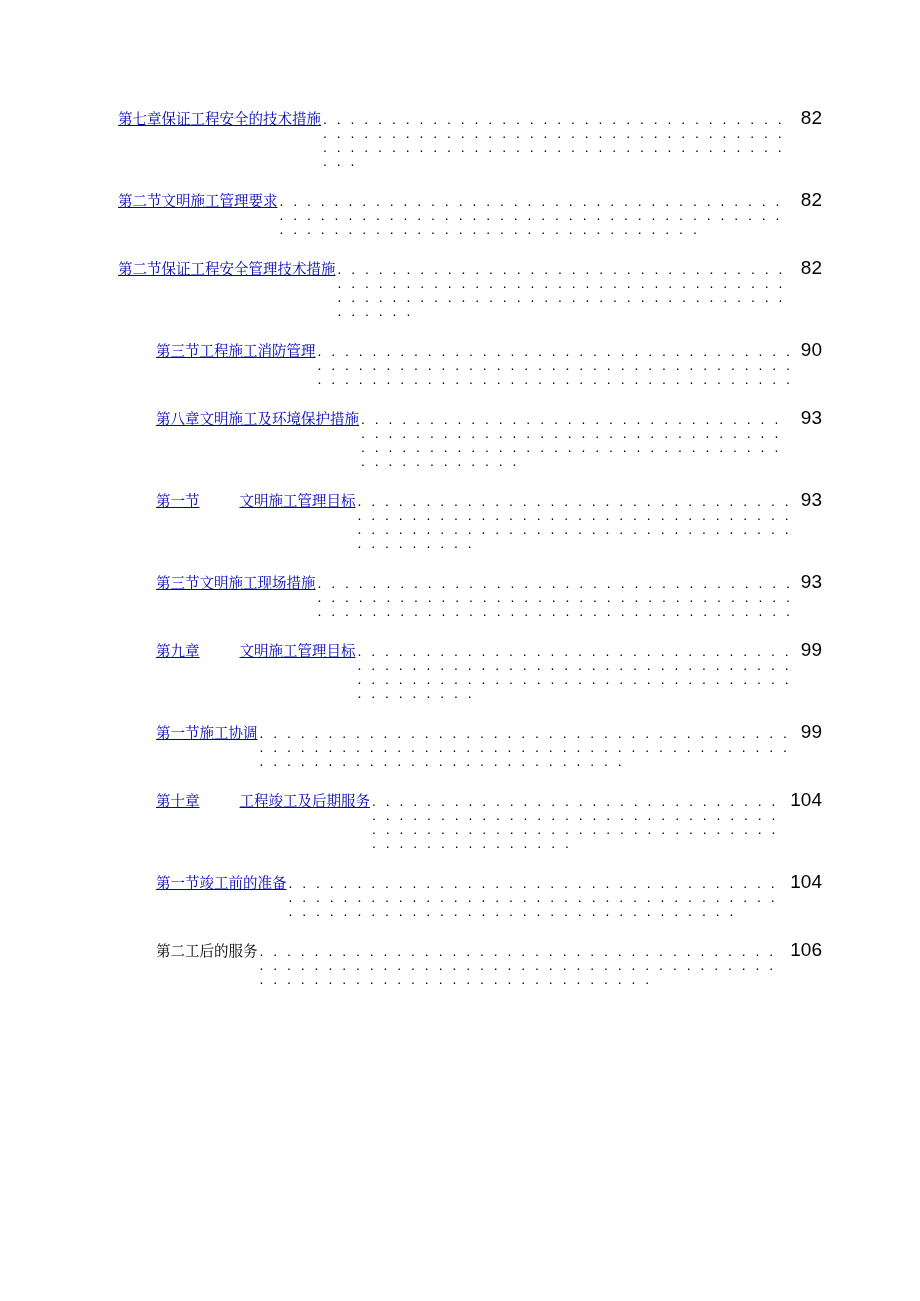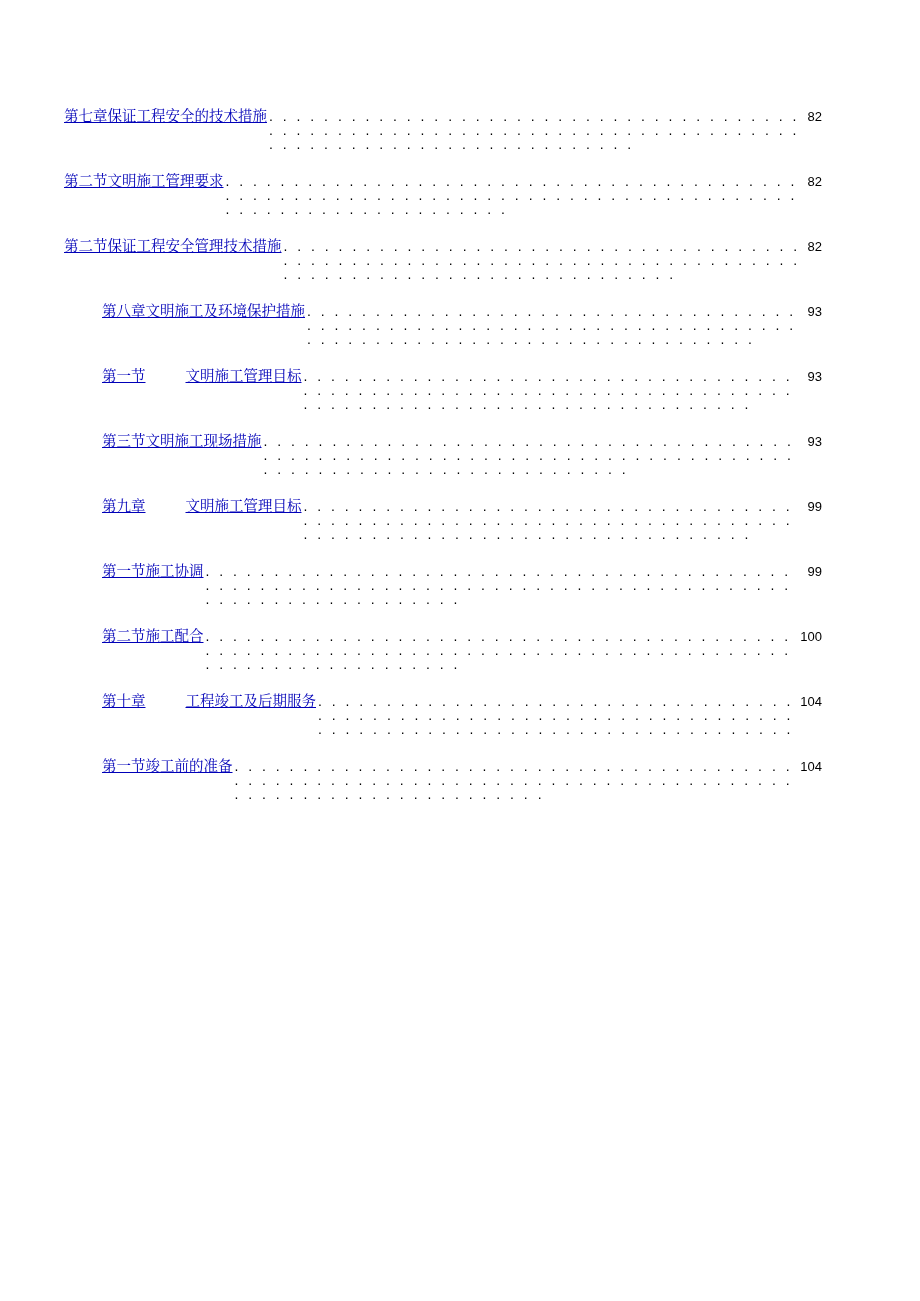--- a/index.html
+++ b/index.html
@@ -1,23 +1,23 @@
 <!DOCTYPE html>
 <html><head>
 <meta charset="utf-8">
 <style>
   html,body{margin:0;padding:0;background:#fff;font-family:"SimSun","Songti SC","Noto Serif CJK SC",serif;color:#000;}
-  .page{width:920px;min-height:1301px;margin:0 auto;position:relative;padding:108px 98px 0 64px;box-sizing:border-box;}
+  .page{width:920px;min-height:1301px;margin:0 auto;position:relative;padding:108px 98px 0 118px;box-sizing:border-box;}
   .toc-row{display:flex;align-items:baseline;font-size:14.5px;line-height:1;margin-bottom:22px;}
   .toc-label{white-space:nowrap;}
   .toc-label.link{color:#0000b8;text-decoration:underline;cursor:pointer;}
   .toc-label.plain{color:#000;}
   .toc-dots{flex:1;overflow:hidden;color:#000;letter-spacing:3px;margin:0 6px 0 2px;font-family:Arial,sans-serif;font-size:14px;}
   .toc-dots::after{content:". . . . . . . . . . . . . . . . . . . . . . . . . . . . . . . . . . . . . . . . . . . . . . . . . . . . . . . . . . . . . . . . . . . . . . . . . . . . . . . . . . . . . . . . . . . . . . . . . . . . . . . . .";}
-  .toc-page{color:#000;font-family:Arial,Helvetica,sans-serif;white-space:nowrap;font-size:13px;}
+  .toc-page{color:#000;font-family:Arial,Helvetica,sans-serif;white-space:nowrap;font-size:19px;}
   .indent-1{padding-left:38px;}
   .gap-inside{display:inline-block;width:40px;}
   #toc-container{}
 </style>
 </head>
 <body>
 
 <div class="page">
   <div id="toc-container">
       <div class="toc-row">
@@ -27,20 +27,25 @@
       </div>
       <div class="toc-row">
         <span class="toc-label link">第二节文明施工管理要求</span>
         <span class="toc-dots"></span>
         <span class="toc-page">82</span>
       </div>
       <div class="toc-row">
         <span class="toc-label link">第二节保证工程安全管理技术措施</span>
         <span class="toc-dots"></span>
         <span class="toc-page">82</span>
+      </div>
+      <div class="toc-row indent-1">
+        <span class="toc-label link">第三节工程施工消防管理</span>
+        <span class="toc-dots"></span>
+        <span class="toc-page">90</span>
       </div>
       <div class="toc-row indent-1">
         <span class="toc-label link">第八章文明施工及环境保护措施</span>
         <span class="toc-dots"></span>
         <span class="toc-page">93</span>
       </div>
       <div class="toc-row indent-1">
         <span class="toc-label link">第一节<span class="gap-inside"></span><span>文明施工管理目标</span></span>
         <span class="toc-dots"></span>
         <span class="toc-page">93</span>
@@ -54,28 +59,28 @@
         <span class="toc-label link">第九章<span class="gap-inside"></span><span>文明施工管理目标</span></span>
         <span class="toc-dots"></span>
         <span class="toc-page">99</span>
       </div>
       <div class="toc-row indent-1">
         <span class="toc-label link">第一节施工协调</span>
         <span class="toc-dots"></span>
         <span class="toc-page">99</span>
       </div>
       <div class="toc-row indent-1">
-        <span class="toc-label link">第二节施工配合</span>
-        <span class="toc-dots"></span>
-        <span class="toc-page">100</span>
-      </div>
-      <div class="toc-row indent-1">
         <span class="toc-label link">第十章<span class="gap-inside"></span><span>工程竣工及后期服务</span></span>
         <span class="toc-dots"></span>
         <span class="toc-page">104</span>
       </div>
       <div class="toc-row indent-1">
         <span class="toc-label link">第一节竣工前的准备</span>
         <span class="toc-dots"></span>
         <span class="toc-page">104</span>
       </div>
+      <div class="toc-row indent-1">
+        <span class="toc-label plain">第二工后的服务</span>
+        <span class="toc-dots"></span>
+        <span class="toc-page">106</span>
+      </div>
     </div>
 </div>
 
 </body></html>

